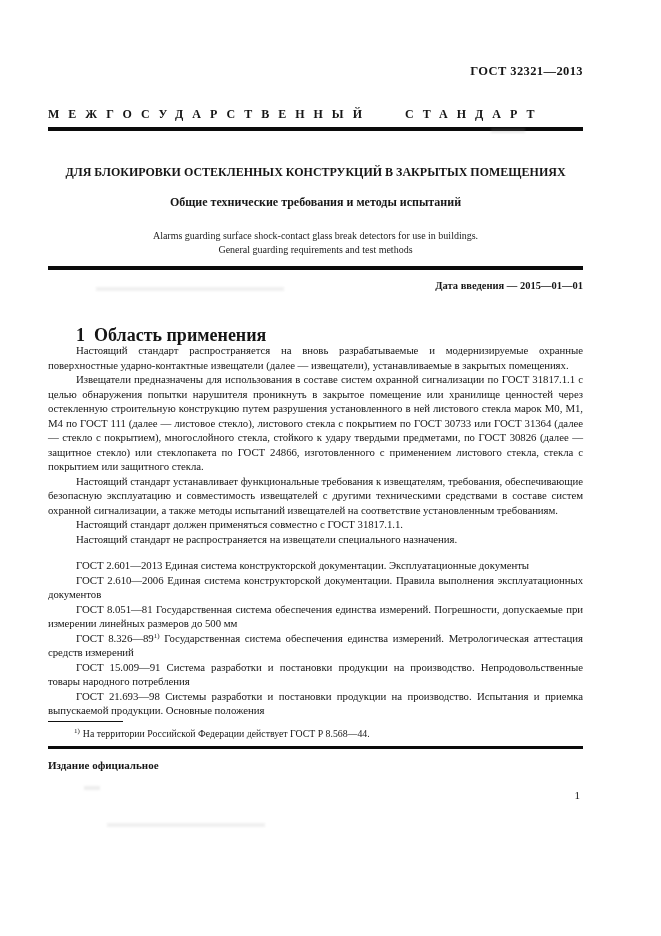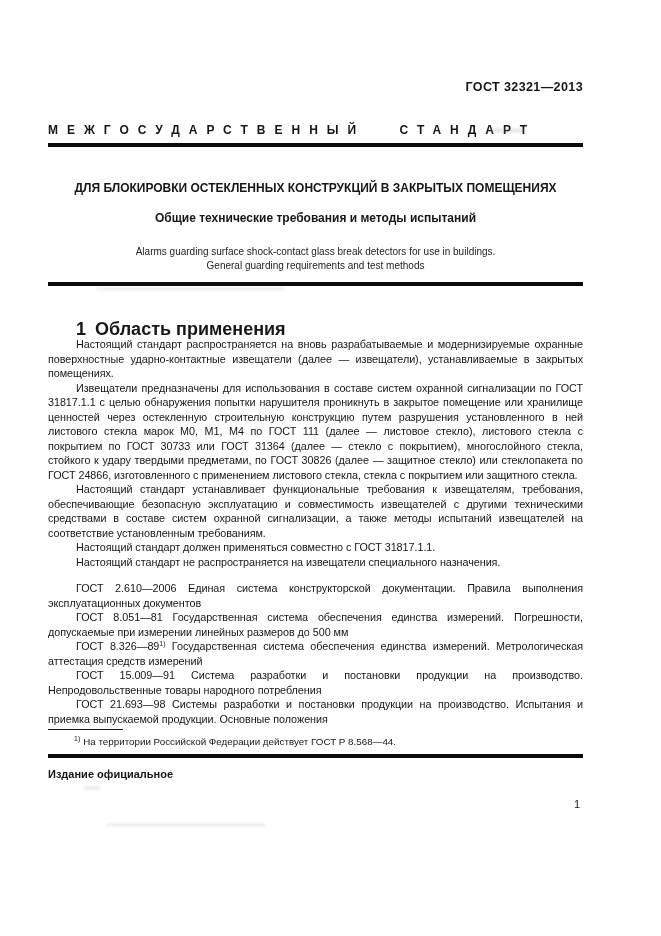--- a/index.html
+++ b/index.html
@@ -12,22 +12,23 @@
     -webkit-font-smoothing: antialiased;
   }
   .page {
     position: relative;
     width: 661px; height: 936px;
     padding: 0;
     box-sizing: border-box;
   }
   .content {
     position: absolute;
-    left: 48px; top: 16px;
+    left: 48px; top: 0;
     width: 535px;
+    font-family: Liberation Serif, serif;
   }
   
   .doc-code {
     padding-top: 64px;
     font-size: 12.5px; font-weight: bold;
     line-height: 14px;
     text-align: right;
     letter-spacing: 0.4px;
   }
   .standard-type {
@@ -149,33 +150,35 @@
 
     <div class="subtitle-ru">Общие технические требования и методы испытаний</div>
 
     <div class="title-en">
       <div>Alarms guarding surface shock-contact glass break detectors for use in buildings.</div>
       <div>General guarding requirements and test methods</div>
     </div>
 
     <div class="rule rule2"></div>
 
+    <div class="date-line">Дата введения — 2015—01—01</div>
 
     <h2 class="sec-h sec-h-1"><span>1</span><span class="sec-title">Область применения</span></h2>
 
     <div class="paras">
         <p class="para">Настоящий стандарт распространяется на вновь разрабатываемые и модернизируемые охранные поверхностные ударно-контактные извещатели (далее — извещатели), устанавливаемые в закрытых помещениях.</p>
         <p class="para">Извещатели предназначены для использования в составе систем охранной сигнализации по ГОСТ 31817.1.1 с целью обнаружения попытки нарушителя проникнуть в закрытое помещение или хранилище ценностей через остекленную строительную конструкцию путем разрушения установленного в ней листового стекла марок М0, М1, М4 по ГОСТ 111 (далее — листовое стекло), листового стекла с покрытием по ГОСТ 30733 или ГОСТ 31364 (далее — стекло с покрытием), многослойного стекла, стойкого к удару твердыми предметами, по ГОСТ 30826 (далее — защитное стекло) или стеклопакета по ГОСТ 24866, изготовленного с применением листового стекла, стекла с покрытием или защитного стекла.</p>
         <p class="para">Настоящий стандарт устанавливает функциональные требования к извещателям, требования, обеспечивающие безопасную эксплуатацию и совместимость извещателей с другими техническими средствами в составе систем охранной сигнализации, а также методы испытаний извещателей на соответствие установленным требованиям.</p>
         <p class="para">Настоящий стандарт должен применяться совместно с ГОСТ 31817.1.1.</p>
         <p class="para">Настоящий стандарт не распространяется на извещатели специального назначения.</p>
       </div>
 
 
     <div class="paras paras-refs">
+        <p class="para">ГОСТ 2.601—2013 Единая система конструкторской документации. Эксплуатационные документы</p>
         <p class="para">ГОСТ 2.610—2006 Единая система конструкторской документации. Правила выполнения эксплуатационных документов</p>
         <p class="para">ГОСТ 8.051—81 Государственная система обеспечения единства измерений. Погрешности, допускаемые при измерении линейных размеров до 500 мм</p>
         <p class="para">ГОСТ 8.326—89<sup>1)</sup> Государственная система обеспечения единства измерений. Метрологическая аттестация средств измерений</p>
         <p class="para">ГОСТ 15.009—91 Система разработки и постановки продукции на производство. Непродовольственные товары народного потребления</p>
         <p class="para">ГОСТ 21.693—98 Системы разработки и постановки продукции на производство. Испытания и приемка выпускаемой продукции. Основные положения</p>
       </div>
 
     <div class="fn-rule"></div>
 
     <p class="footnote"><sup>1)</sup><span>На территории Российской Федерации действует ГОСТ Р 8.568—44.</span></p>

